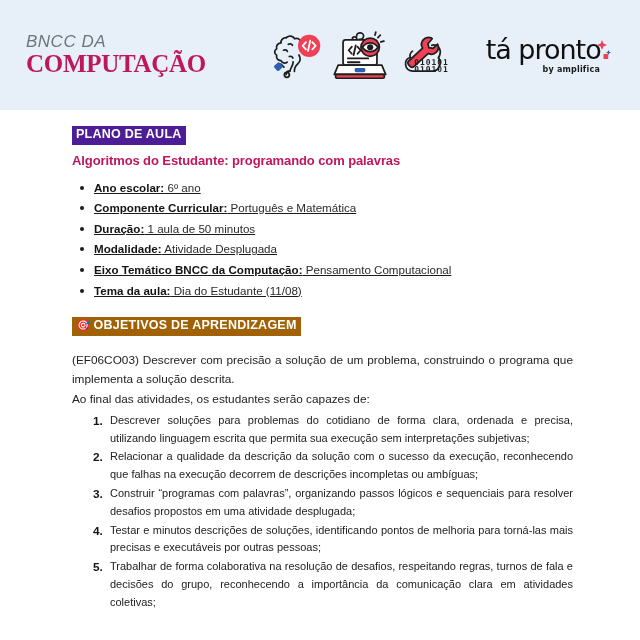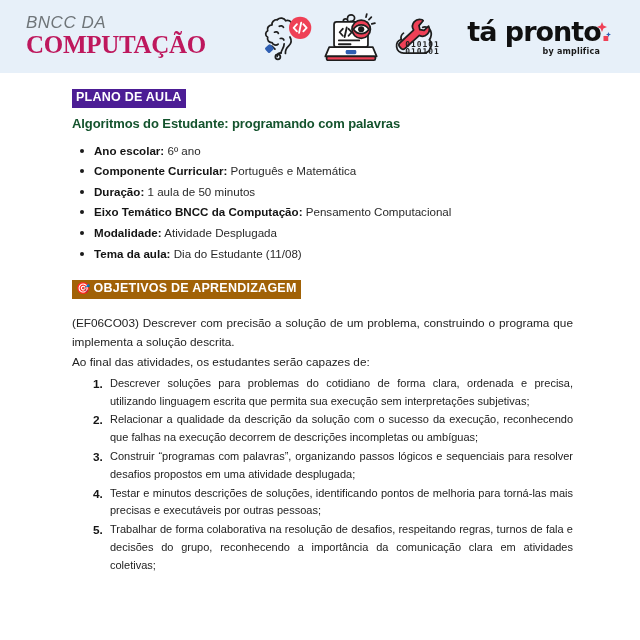--- a/index.html
+++ b/index.html
@@ -13,21 +13,21 @@
     background: #ffffff;
     font-family: "Liberation Sans", sans-serif;
     color: #1b1b1b;
     overflow: hidden;
   }
 
   
   .header-band {
     position: relative;
     width: 640px;
-    height: 73px;
+    height: 110px;
     background: #e7f0f9;
     display: flex;
     align-items: center;
     padding: 0 18px 0 26px;
   }
 
   .brand-bncc {
     display: flex;
     flex-direction: column;
     justify-content: center;
@@ -70,22 +70,22 @@
     position: relative;
   }
   .tp-main {
     font-family: "DejaVu Sans", sans-serif;
     font-size: 27px;
     line-height: 1;
     color: #101010;
     letter-spacing: -1px;
     white-space: nowrap;
   }
-  .tp-main b { font-weight: 700; text-align: right; }
-  .tp-main .thin { font-weight: 700; }
+  .tp-main b { font-weight: 400; text-align: right; }
+  .tp-main .thin { font-weight: 400; }
   .tp-dot { color: #ef4056; font-weight: 700; }
   .tp-sub {
     font-family: "DejaVu Sans", sans-serif;
     font-size: 8px;
     font-weight: 700;
     color: #1a1a1a;
     letter-spacing: 0.2px;
     margin-top: 2px;
     margin-right: 10px;
   }
@@ -106,29 +106,30 @@
     padding: 1px 4px 2px 4px;
     line-height: 1.25;
   }
   .hl-blue { background: #4c1d95; }
   .hl-red  { background: #a16207; }
   .hl-icon { margin-right: 3px; font-size: 11.5px; }
 
   .subtitle {
     font-size: 13px;
     font-weight: 700;
-    color: #14532d;
+    color: #be185d;
     margin: 8px 0 0 0;
     letter-spacing: -0.1px;
   }
 
   ul.meta {
     list-style: none;
     margin: 14px 0 0 0;
     padding: 0 0 0 6px;
+    text-decoration: underline;
   }
   ul.meta li {
     position: relative;
     font-size: 11.6px;
     line-height: 1.0;
     padding: 0 0 0 16px;
     margin-bottom: 9px;
     color: #2a2a2a;
   }
   ul.meta li::before {
@@ -290,22 +291,22 @@
 <div class="page">
 
   <div>
     <span class="hl hl-blue">PLANO DE AULA</span>
     <div class="subtitle">Algoritmos do Estudante: programando com palavras</div>
 
     <ul class="meta">
       <li><b>Ano escolar:</b><span> 6º ano</span></li>
       <li><b>Componente Curricular:</b><span> Português e Matemática</span></li>
       <li><b>Duração:</b><span> 1 aula de 50 minutos</span></li>
+      <li><b>Modalidade:</b><span> Atividade Desplugada</span></li>
       <li><b>Eixo Temático BNCC da Computação:</b><span> Pensamento Computacional</span></li>
-      <li><b>Modalidade:</b><span> Atividade Desplugada</span></li>
       <li><b>Tema da aula:</b><span> Dia do Estudante (11/08)</span></li>
     </ul>
   </div>
 
   <div class="sec-obj">
     <span class="hl hl-red"><span class="hl-icon">🎯</span><span>OBJETIVOS DE APRENDIZAGEM</span></span>
 
     <p class="para">(EF06CO03) Descrever com precisão a solução de um problema, construindo o programa que implementa a solução descrita.</p>
 
     <p class="lead">Ao final das atividades, os estudantes serão capazes de:</p>

